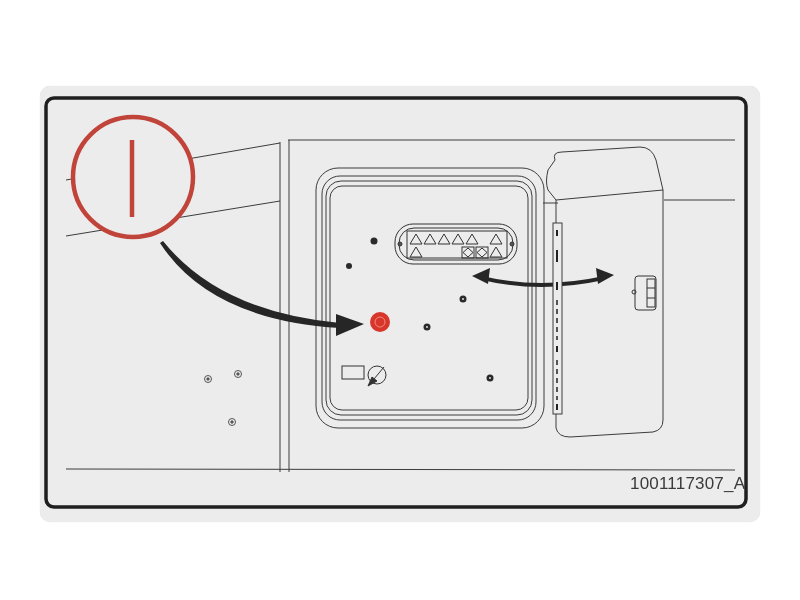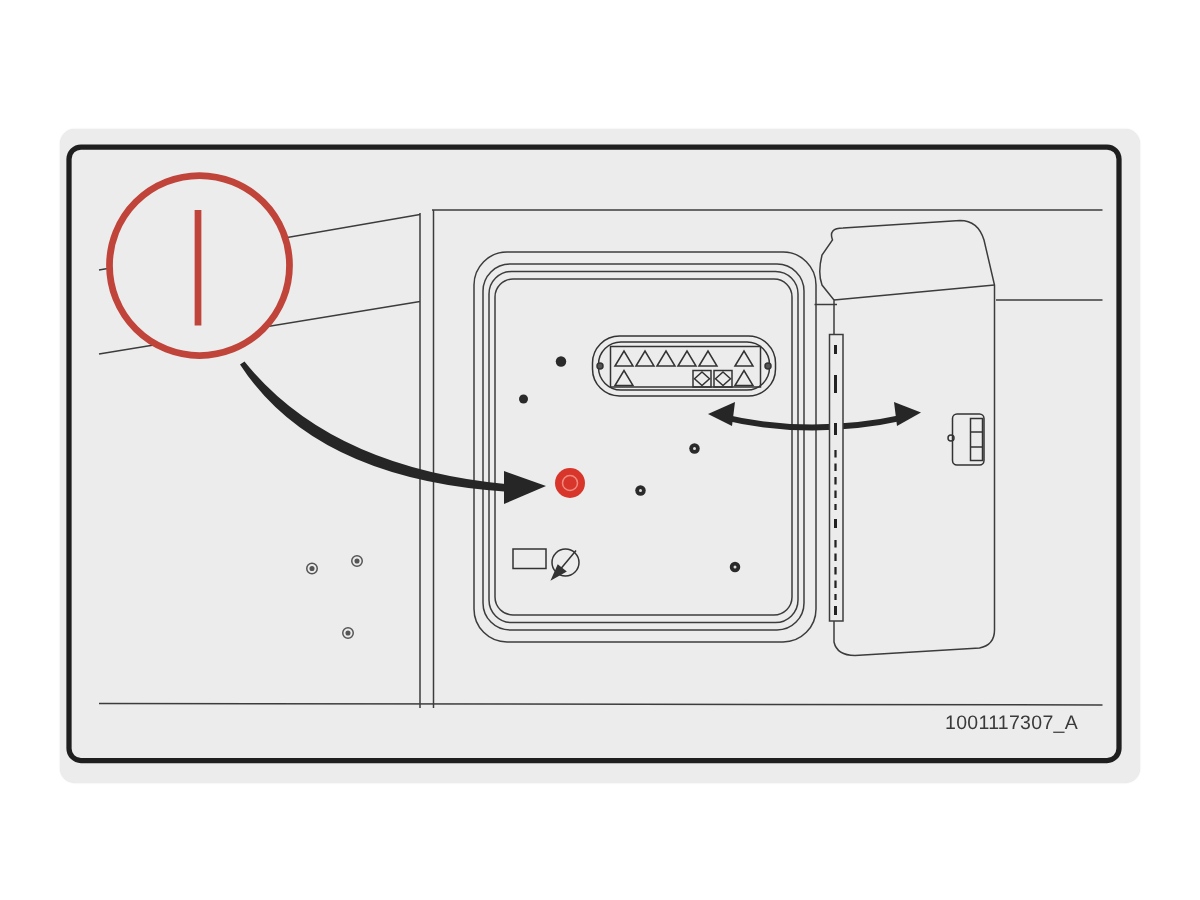--- a/index.html
+++ b/index.html
@@ -18,21 +18,21 @@
       border-radius: 10px;
       box-shadow: 0 0 1px #d8d8d8;
     }
     #drawing {
       position: absolute; left: 0; top: 0;
       width: 800px; height: 600px;
     }
     #part-number {
       position: absolute;
       left: 630px; top: 474px;
-      font-size: 13px;
+      font-size: 17px;
       color: #3a3a3a;
       letter-spacing: 0.2px;
     }
   </style>
 </head>
 <body>
 
 <div id="label"></div>
 
 <svg id="drawing" viewBox="0 0 800 600" xmlns="http://www.w3.org/2000/svg">

